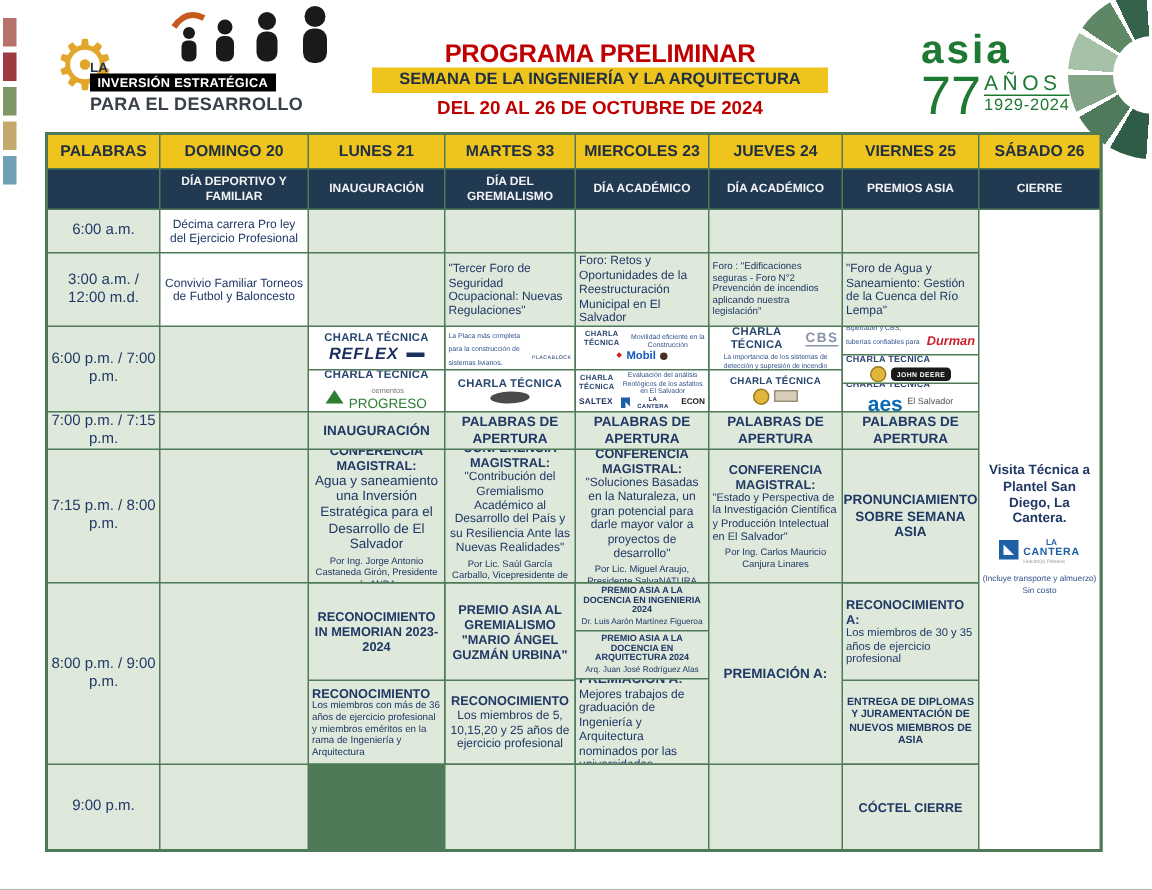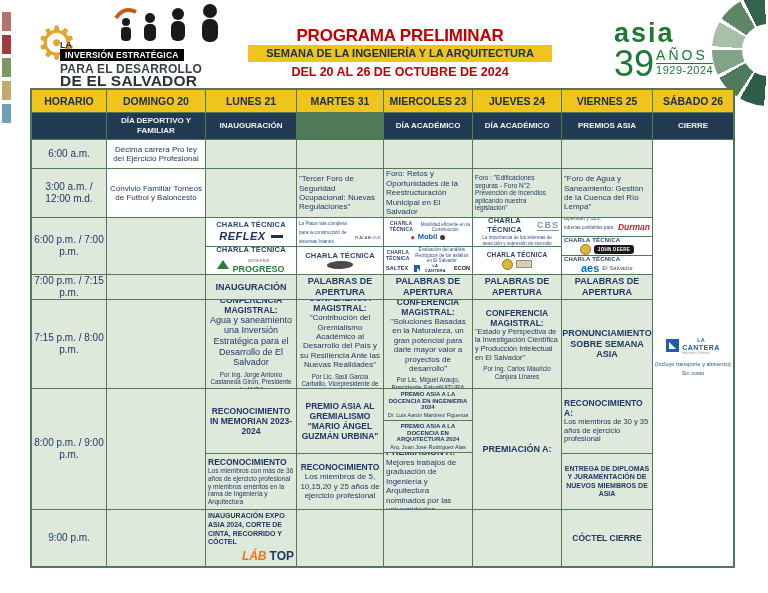--- a/index.html
+++ b/index.html
@@ -54,35 +54,35 @@
 
   .charla-label{font-size:7.5px;color:#27456e;font-weight:600;letter-spacing:.2px;}
   .charla-label.small{font-size:5px;}
   .note{font-size:4.6px;color:#30508c;line-height:1.2;}
 
   
   .lg-reflex{color:#1b2f5e;font-weight:bold;font-style:italic;font-size:11px;letter-spacing:.5px;}
   .lg-dash{display:inline-block;width:12px;height:3px;background:#1b2f5e;margin-left:2px;vertical-align:middle;}
   .tri{width:0;height:0;border-left:6px solid transparent;border-right:6px solid transparent;border-bottom:9px solid #2f7d32;}
   .lg-cem{font-size:5px;color:#777;line-height:1;}
-  .lg-prog{color:#2f7d32;font-weight:700;font-size:9px;line-height:1;}
+  .lg-prog{color:#2f7d32;font-weight:400;font-size:9px;line-height:1;}
   .bld{width:12px;height:11px;background:linear-gradient(90deg,#1f3864 0 3px,transparent 3px 4.5px,#1f3864 4.5px 8px,transparent 8px 9px,#1f3864 9px 12px);}
   .bld-t{font-size:3.5px;color:#1f3864;letter-spacing:.3px;}
   .swoosh{width:26px;height:8px;background:#4a4a4a;border-radius:50%;transform:skewX(-18deg);}
   .lg-mobil{color:#1558c0;font-weight:800;font-size:7.5px;}
   .dmd{color:#c22;font-size:5px;}
   .dot{width:5px;height:5px;border-radius:50%;background:#4a2f21;}
   .lg-s{font-weight:bold;font-size:5.5px;color:#1b2f5e;letter-spacing:.2px;}
   .lg-econ{font-weight:bold;font-size:5.5px;color:#222;}
   .lg-cbs{color:#8a93a8;font-weight:800;font-size:9px;letter-spacing:1px;border-bottom:1.5px solid #8a93a8;line-height:1;}
   .seal{width:9px;height:9px;border-radius:50%;background:#e0b63c;border:1.5px solid #9a7a1e;}
   .srlbox{width:14px;height:6px;background:#d8cdb6;border:.5px solid #9a8f76;}
   .lg-durman{color:#cc1f2e;font-weight:800;font-style:italic;font-size:8.5px;}
   .jd{background:#1a1a1a;color:#fff;font-weight:bold;font-size:4.5px;padding:1.5px 4px;border-radius:3px;letter-spacing:.3px;}
-  .lg-aes{color:#0a6ab4;font-weight:800;font-size:11px;line-height:1;}
+  .lg-aes{color:#0a6ab4;font-weight:800;font-size:14px;line-height:1;}
   .lg-aes-sfx{color:#555;font-size:6px;}
   .k-sq{width:13px;height:13px;background:#1f5fa8;position:relative;}
   .k-sq::after{content:"";position:absolute;left:3px;top:3px;border-left:7px solid #fff;border-top:7px solid transparent;}
   .lc-la{color:#1f5fa8;font-weight:bold;font-size:5.5px;line-height:1;text-align:left;}
   .lc-cant{color:#1f5fa8;font-weight:bold;font-size:7px;letter-spacing:.5px;line-height:1;text-align:left;}
   .lc-sub{font-size:3.5px;color:#999;text-align:left;}
   .note2{font-size:5.5px;color:#30508c;}
   .labtop1{color:#e87722;font-weight:800;font-style:italic;font-size:12px;}
   .labtop2{color:#1f3864;font-weight:800;font-size:12px;}
   .expo{font-weight:bold;font-size:7px;text-align:left;align-self:flex-start;line-height:1.25;}
@@ -115,52 +115,52 @@
       <circle cx="64" cy="10" r="6"></circle>
         <rect x="57" y="17" width="14" height="20" rx="6"></rect>
       <circle cx="96" cy="7" r="7"></circle>
         <rect x="88" y="15" width="16" height="23" rx="7"></rect>
     </g>
     <path d="M2 14 Q10 2 22 8" stroke="#c65a1e" stroke-width="4" fill="none"></path>
   </svg>
   <div class="abs brand-la" style="left:24px;top:38px">LA</div>
   <div class="abs brand-banner" style="left:24px;top:47px">INVERSIÓN ESTRATÉGICA</div>
   <div class="abs brand-l2" style="left:24px;top:60px">PARA EL DESARROLLO</div>
-  <div class="abs brand-l3" style="left:24px;top:70px">DE EL SALVADOR</div>
 </div>
 
 <div class="abs t-main" style="left:248px;top:26px;width:304px">PROGRAMA PRELIMINAR</div>
 <div class="abs t-band" style="left:248px;top:45px;width:304px">SEMANA DE LA INGENIERÍA Y LA ARQUITECTURA</div>
 <div class="abs t-dates" style="left:248px;top:65px;width:304px">DEL 20 AL 26 DE OCTUBRE DE 2024</div>
 
 <div class="abs" style="left:614px;top:20px;width:126px">
   <div class="asia-word">asia</div>
   <div style="display:flex;align-items:flex-start;gap:2px;margin-top:1px">
-    <div class="asia-num">39</div>
+    <div class="asia-num">77</div>
     <div>
       <div class="asia-anios">AÑOS</div>
       <div class="asia-range">1929-2024</div>
     </div>
   </div>
 </div>
 
 <div class="grid">
 
-  <div class="c gold" style="grid-area:1/1/2/2">HORARIO</div>
+  <div class="c gold" style="grid-area:1/1/2/2">PALABRAS</div>
   <div class="c gold" style="grid-area:1/2/2/3">DOMINGO 20</div>
   <div class="c gold" style="grid-area:1/3/2/4">LUNES 21</div>
-  <div class="c gold" style="grid-area:1/4/2/5">MARTES 31</div>
+  <div class="c gold" style="grid-area:1/4/2/5">MARTES 33</div>
   <div class="c gold" style="grid-area:1/5/2/6">MIERCOLES 23</div>
   <div class="c gold" style="grid-area:1/6/2/7">JUEVES 24</div>
   <div class="c gold" style="grid-area:1/7/2/8">VIERNES 25</div>
   <div class="c gold" style="grid-area:1/8/2/9">SÁBADO 26</div>
 
   <div class="c navy" style="grid-area:2/1/3/2"></div>
   <div class="c navy" style="grid-area:2/2/3/3">DÍA DEPORTIVO Y FAMILIAR</div>
   <div class="c navy" style="grid-area:2/3/3/4">INAUGURACIÓN</div>
+  <div class="c navy" style="grid-area:2/4/3/5">DÍA DEL GREMIALISMO</div>
   <div class="c navy" style="grid-area:2/5/3/6">DÍA ACADÉMICO</div>
   <div class="c navy" style="grid-area:2/6/3/7">DÍA ACADÉMICO</div>
   <div class="c navy" style="grid-area:2/7/3/8">PREMIOS ASIA</div>
   <div class="c navy" style="grid-area:2/8/3/9">CIERRE</div>
 
   <div class="c time" style="grid-area:3/1/4/2">6:00 a.m.</div>
   <div class="c time" style="grid-area:4/1/5/2">3:00 a.m. / 12:00 m.d.</div>
   <div class="c time" style="grid-area:5/1/6/2">6:00 p.m. / 7:00 p.m.</div>
   <div class="c time" style="grid-area:6/1/7/2">7:00 p.m. / 7:15 p.m.</div>
   <div class="c time" style="grid-area:7/1/8/2">7:15 p.m. / 8:00 p.m.</div>
@@ -201,27 +201,20 @@
   </div>
   <div class="c stack" style="grid-area:8/3/9/4">
     <div class="sub green" style="flex:0 0 62px">
       <span class="hd">RECONOCIMIENTO IN MEMORIAN 2023-2024</span>
     </div>
     <div class="sub green leftal">
       <span class="hd">RECONOCIMIENTO</span>
       <span class="smallbody">Los miembros con más de 36 años de ejercicio profesional y miembros eméritos en la rama de Ingeniería y Arquitectura</span>
     </div>
   </div>
-  <div class="c" style="grid-area:9/3/10/4;justify-content:flex-start">
-    <span class="expo">INAUGURACIÓN EXPO ASIA 2024, CORTE DE CINTA, RECORRIDO Y CÓCTEL</span>
-    <span class="row" style="align-self:flex-end;margin-top:2px">
-        <span class="labtop1">LÁB</span>
-        <span class="labtop2">TOP</span>
-      </span>
-  </div>
 
   <div class="c" style="grid-area:3/4/4/5"></div>
   <div class="c leftal" style="grid-area:4/4/5/5">"Tercer Foro de Seguridad Ocupacional: Nuevas Regulaciones"</div>
   <div class="c stack" style="grid-area:5/4/6/5">
     <div class="sub">
       <span class="row" style="gap:4px">
         <span style="text-align:left"><br><span class="note">La Placa más completa para la construcción de sistemas livianos. PlacaBlock.</span></span>
         <span><span class="bld"></span><br><span class="bld-t">PLACABLOCK</span></span>
       </span>
     </div>
@@ -358,20 +351,21 @@
       <span class="hd">RECONOCIMIENTO A:</span>
       <span style="font-size:7.5px;text-align:left">Los miembros de 30 y 35 años de ejercicio profesional</span>
     </div>
     <div class="sub green">
       <span style="font-weight:bold;font-size:7px">ENTREGA DE DIPLOMAS Y JURAMENTACIÓN DE NUEVOS MIEMBROS DE ASIA</span>
     </div>
   </div>
   <div class="c hd" style="grid-area:9/7/10/8">CÓCTEL CIERRE</div>
 
   <div class="c w" style="grid-area:3/8/10/9">
+    <span class="hd9">Visita Técnica a Plantel San Diego, La Cantera.</span>
     <span class="row" style="margin-top:5px">
         <span class="k-sq"></span>
       <span><span class="lc-la">LA</span><span class="lc-cant" style="display:block">CANTERA</span><span class="lc-sub" style="display:block">Holcim(s) Pétreos</span></span>
     </span>
     <span class="note2" style="margin-top:6px">(Incluye transporte y almuerzo)</span>
     <span class="note2" style="margin-top:2px">Sin costo</span>
   </div>
 
 </div>
 

